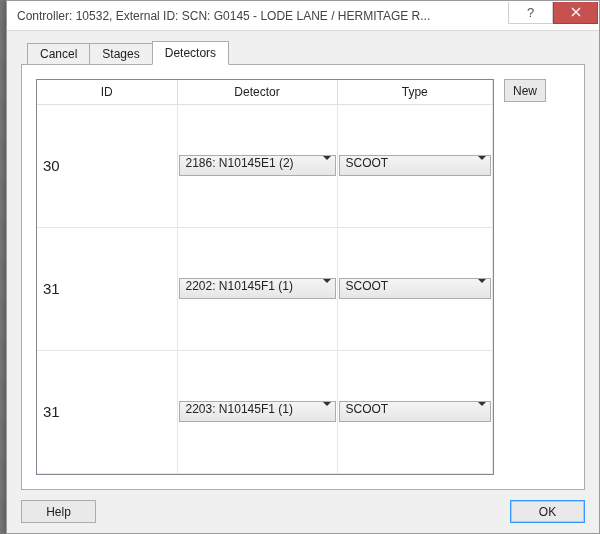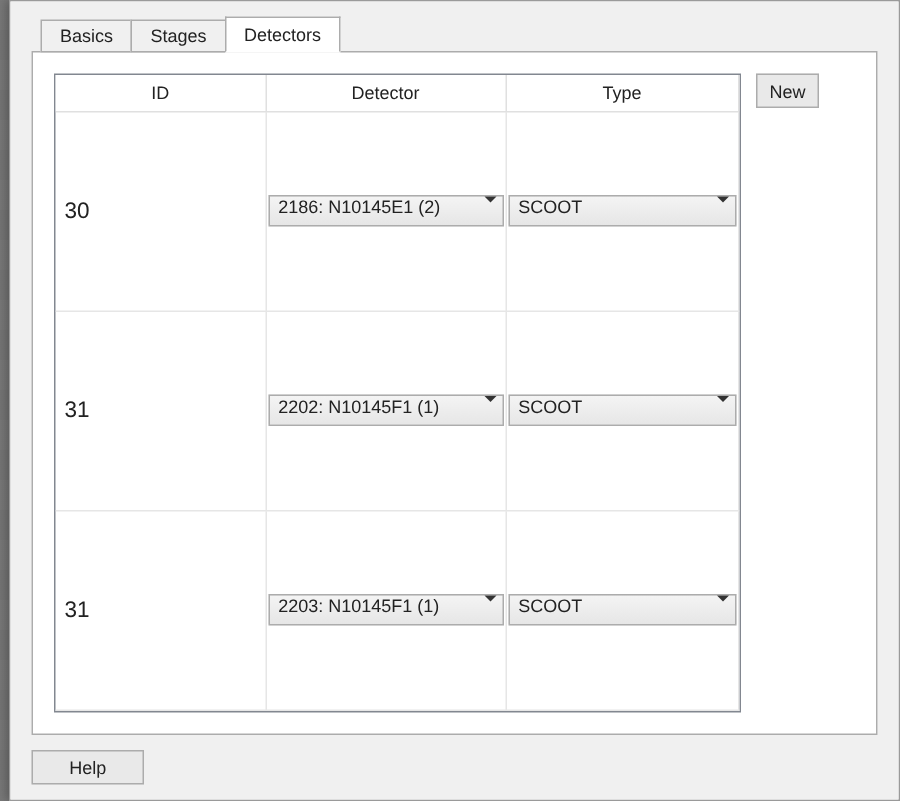--- a/index.html
+++ b/index.html
@@ -193,25 +193,34 @@
     background: repeating-linear-gradient(#e0e0e0, #e0e0e0 20px, #c9c9c9 20px, #c9c9c9 40px);
     opacity:0.15;
   }
 </style>
 </head>
 <body>
 
 <div class="left-shadow"></div>
 
 <div class="window">
+  <div class="titlebar">
+    <div class="titlebar-text">Controller: 10532, External ID: SCN: G0145 - LODE LANE / HERMITAGE R...</div>
+    <div class="titlebar-btn titlebar-help">?</div>
+    <div class="titlebar-btn titlebar-close">
+      <svg width="10" height="10" viewBox="0 0 10 10">
+          <path d="M1 1 L9 9 M9 1 L1 9" stroke="#fff" stroke-width="1.4"></path>
+        </svg>
+    </div>
+  </div>
 
   <div class="client">
 
     <div class="tabstrip">
-      <div class="tab">Basics</div>
+      <div class="tab">Cancel</div>
       <div class="tab">Stages</div>
       <div class="tab active">Detectors</div>
     </div>
 
     <div class="tabpanel">
       <div class="grid-wrap">
         <table class="grid">
           <colgroup>
             <col style="width:140px">
               <col style="width:160px">
@@ -282,16 +291,17 @@
       </div>
 
       <div class="sidebtns">
         <div class="push-btn">New</div>
       </div>
     </div>
 
     <div class="bottombar">
       <div class="push-btn">Help</div>
       <div class="spacer"></div>
+      <div class="push-btn primary">OK</div>
     </div>
 
   </div>
 </div>
 
 </body></html>

